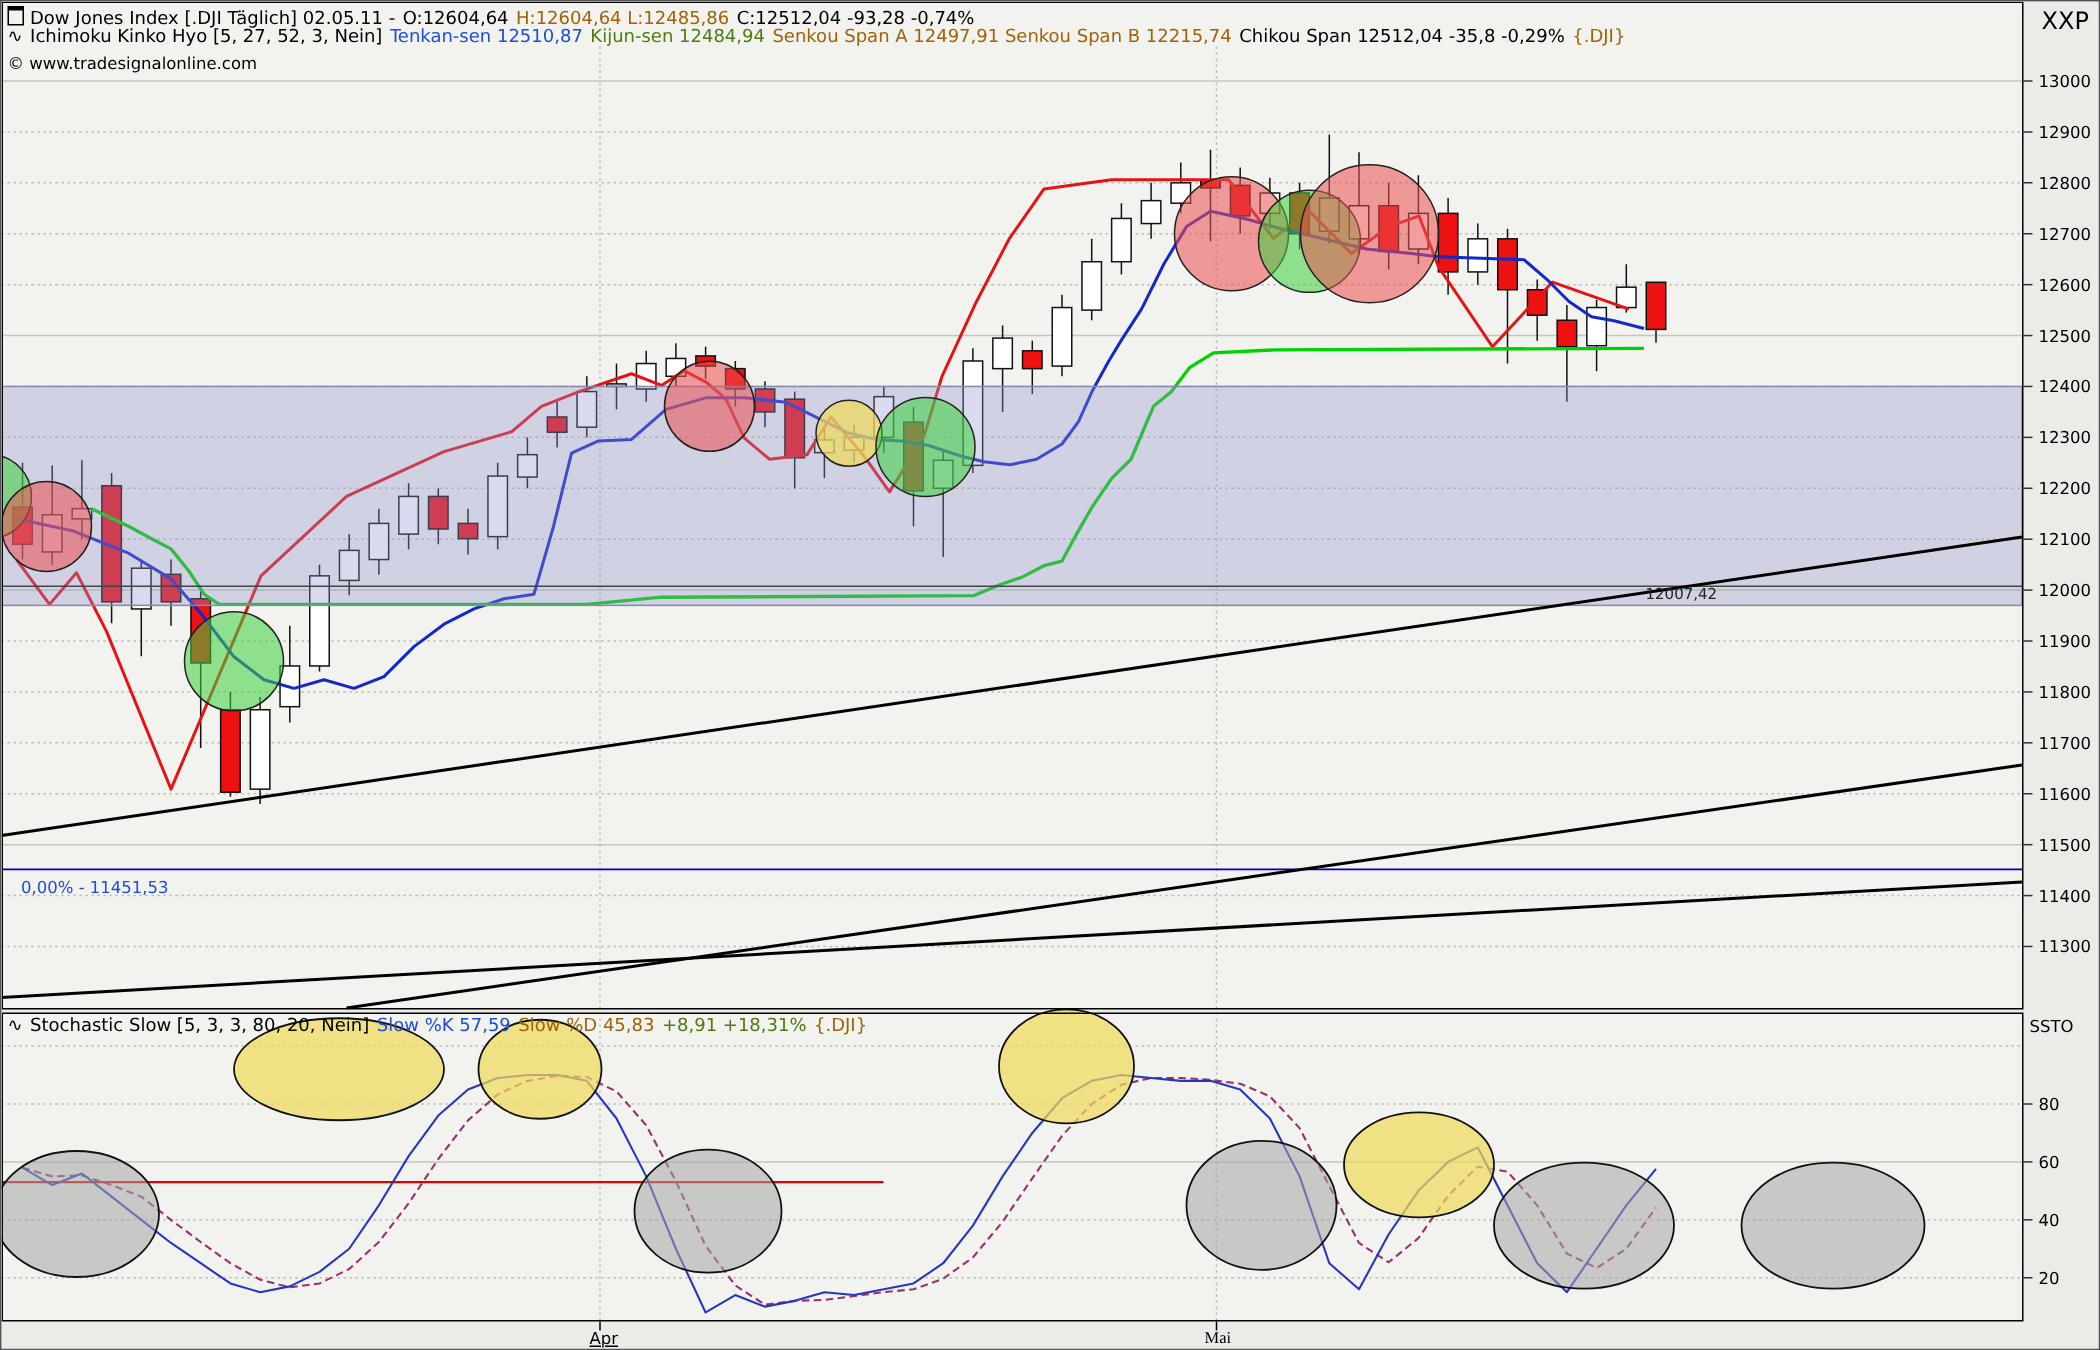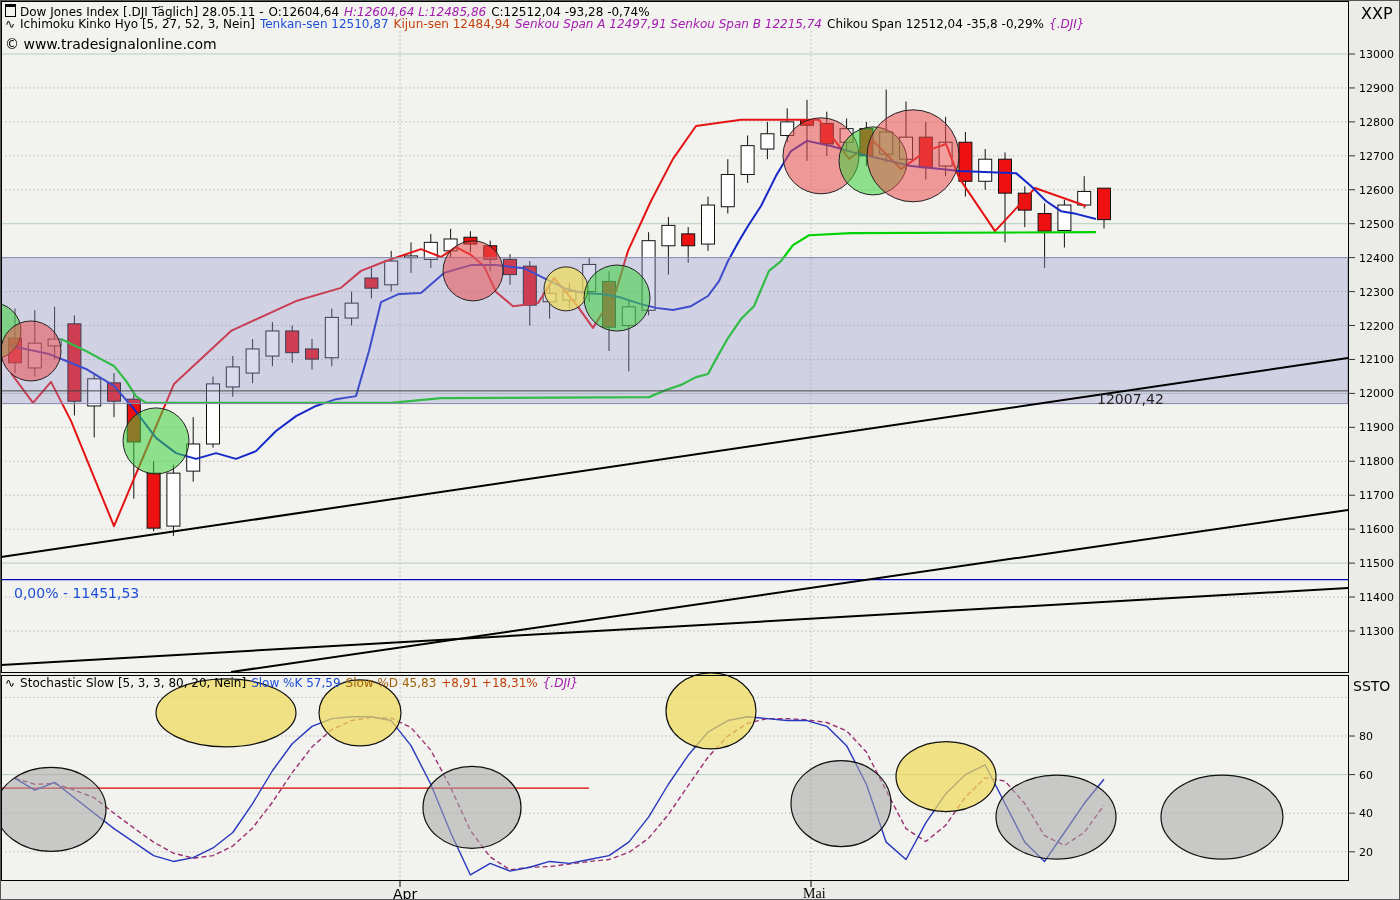--- a/index.html
+++ b/index.html
@@ -2,24 +2,24 @@
 <html><head>
 <meta charset="utf-8">
 <style>
   html,body{margin:0;padding:0;background:#d8d8d4;}
   #stage{position:relative;width:1400px;height:900px;background:#f2f2ef;
          font-family:"DejaVu Sans","Liberation Sans",sans-serif;overflow:hidden;
          border:1px solid #555;box-sizing:border-box;}
   .lbl{position:absolute;white-space:nowrap;color:#000;}
   .legend{font-size:12px;line-height:13px;}
   .legend span{margin-right:5px;}
-  .small{font-size:14px;}
-  .tiny{font-size:14px;}
-  .red{color:#000000;} .blue{color:#1d4ed8;} .green{color:#c2410c;}
-  .purple{color:#a16207;} .black{color:#a21caf;font-style:italic;}
+  .small{font-size:11px;}
+  .tiny{font-size:10px;}
+  .red{color:#000000;} .blue{color:#1d4ed8;} .green{color:#4d7c0f;}
+  .purple{color:#a16207;} .black{color:#a16207;}
   #winicon{display:inline-block;width:9px;height:9px;border:1px solid #000;
            border-top:3px solid #000;margin-right:4px;vertical-align:-1px;}
   .wave{font-size:12px;margin-right:3px;}
   svg{position:absolute;left:0;top:0;}
 </style>
 </head>
 <body>
 
 <div id="stage">
 
@@ -240,21 +240,21 @@
       <text x="1358" y="777.6" font-size="11px" fill="#000">60</text>
       <line x1="1347" y1="812.2" x2="1354" y2="812.2" stroke="#333" stroke-width="1"></line>
       <text x="1358" y="816.2" font-size="11px" fill="#000">40</text>
       <line x1="1347" y1="850.8" x2="1354" y2="850.8" stroke="#333" stroke-width="1"></line>
       <text x="1358" y="854.8" font-size="11px" fill="#000">20</text>
       <line x1="399" y1="880" x2="399" y2="886" stroke="#000" stroke-width="1"></line>
       <line x1="810" y1="880" x2="810" y2="886" stroke="#000" stroke-width="1"></line>
     </svg>
 
   <div class="lbl legend" style="left:4px;top:3px;">
-    <span id="winicon"></span><span>Dow Jones Index [.DJI  Täglich] 28.05.11 -</span><span class="red">O:12604,64</span><span class="black">H:12604,64 L:12485,86</span><span class="red">C:12512,04 -93,28 -0,74%</span>
+    <span id="winicon"></span><span>Dow Jones Index [.DJI  Täglich] 02.05.11 -</span><span class="red">O:12604,64</span><span class="black">H:12604,64 L:12485,86</span><span class="red">C:12512,04 -93,28 -0,74%</span>
   </div>
 
   <div class="lbl legend" style="left:4px;top:17px;">
     <span class="wave">∿</span><span>Ichimoku Kinko Hyo [5, 27, 52, 3, Nein]</span><span class="blue">Tenkan-sen 12510,87</span><span class="green">Kijun-sen 12484,94</span><span class="black">Senkou Span A 12497,91 Senkou Span B 12215,74</span><span class="red">Chikou Span 12512,04 -35,8 -0,29%</span><span class="black">{.DJI}</span>
   </div>
 
   <div class="lbl small" style="left:4px;top:35px;">© www.tradesignalonline.com</div>
 
   <div class="lbl" style="left:1360px;top:3px;font-size:16px;">XXP</div>
 

